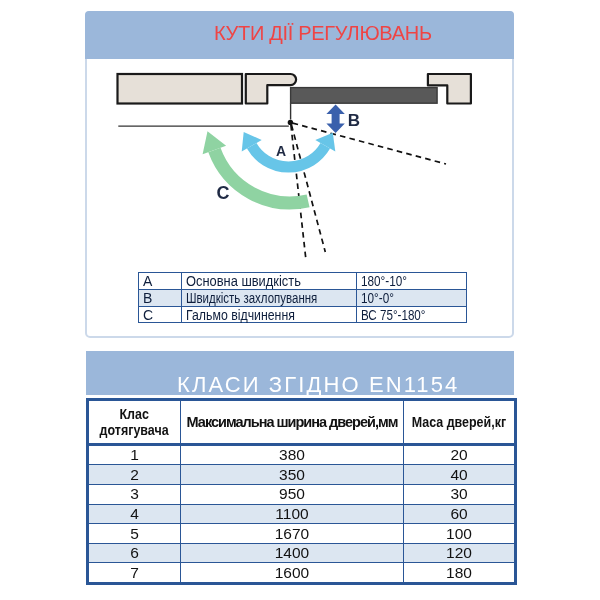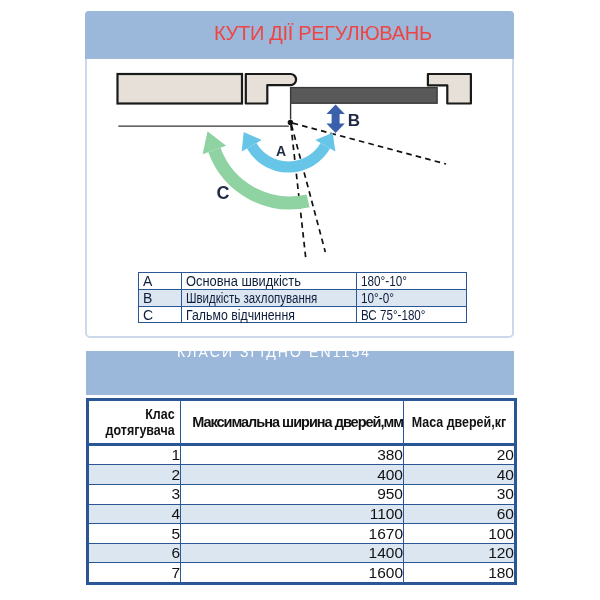--- a/index.html
+++ b/index.html
@@ -4,30 +4,30 @@
 <style>
   html,body{margin:0;padding:0;background:#ffffff;}
   body{width:600px;height:600px;position:relative;font-family:"Liberation Sans",sans-serif;overflow:hidden;}
   .abs{position:absolute;}
   .bar{background:#9bb7da;color:#ffffff;}
   
   #box1{left:85px;top:11px;width:429px;height:327px;box-sizing:border-box;border:2.5px solid #ccd9ea;border-radius:5px;}
   #bar1{left:85px;top:11px;width:429px;height:48px;border-radius:4px 4px 0 0;}
   #title1{left:214px;top:22px;font-size:20px;letter-spacing:-0.3px;color:#ef4444;white-space:nowrap;}
   #bar2{left:86px;top:351px;width:428px;height:44px;}
-  #title2{left:177px;top:344px;font-size:14px;letter-spacing:2.1px;color:#fff;white-space:nowrap;}
+  #title2{left:177px;top:372px;font-size:22px;letter-spacing:2.1px;color:#fff;white-space:nowrap;}
 
   
   table{border-collapse:collapse;table-layout:fixed;}
   #t1{left:138px;top:272px;width:328px;}
   #t1 td{border:1.4px solid #2a5696;font-size:14px;color:#0e1e3c;padding:2px 0 0 4px;line-height:13.5px;height:13.8px;vertical-align:middle;white-space:nowrap;overflow:visible;}
   #t1 .sq{display:inline-block;transform:scaleX(0.88);transform-origin:0 50%;}
   
   #t2{left:86px;top:398px;width:431px;}
-  #t2 td{border:1.5px solid #2a5696;font-size:15px;color:#121212;text-align:right;vertical-align:middle;padding:0;}
+  #t2 td{border:1.5px solid #2a5696;font-size:15px;color:#121212;text-align:center;vertical-align:middle;padding:0;}
   #t2 tr.hd td{height:41.9px;font-size:14.5px;font-weight:bold;border-bottom:3px solid #2a5696;}
   #t2{border:3px solid #2a5696;}
   #t2 tr.dt td{height:18.6px;font-size:15.5px;}
   tr.blu td{background:#dce6f1;}
   .sqc{display:inline-block;transform:scaleX(0.86);transform-origin:50% 50%;white-space:nowrap;}
 </style>
 </head>
 <body>
   <div class="abs" id="box1"></div>
   <div class="abs bar" id="bar1"></div>
@@ -104,21 +104,21 @@
         <td><span style="letter-spacing:-1.0px;white-space:nowrap;">Максимальна ширина дверей,мм</span></td>
         <td><span class="sqc">Маса дверей,кг</span></td>
       </tr>
     <tr class="dt">
         <td>1</td>
         <td>380</td>
         <td>20</td>
       </tr>
     <tr class="dt blu">
         <td>2</td>
-        <td>400</td>
+        <td>350</td>
         <td>40</td>
       </tr>
     <tr class="dt">
         <td>3</td>
         <td>950</td>
         <td>30</td>
       </tr>
     <tr class="dt blu">
         <td>4</td>
         <td>1100</td>

